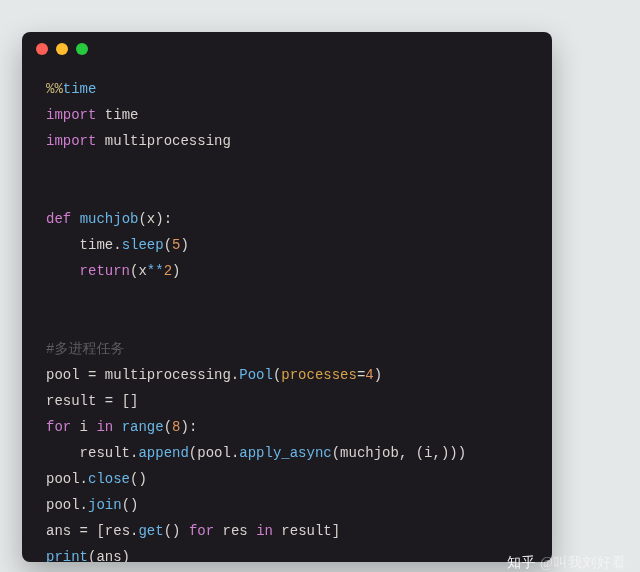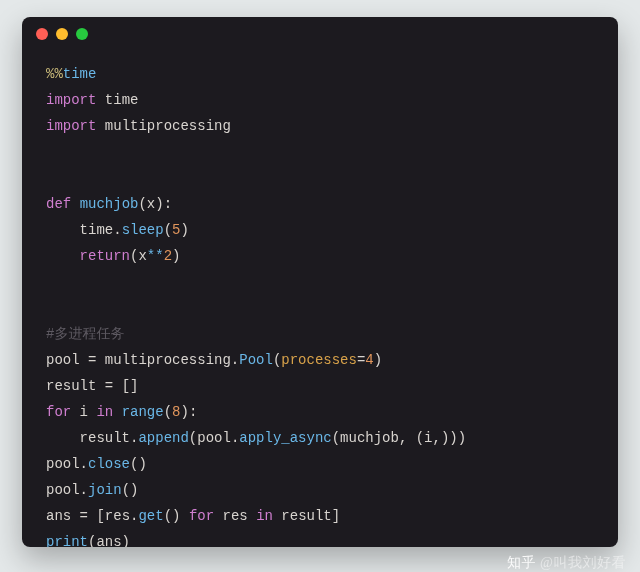--- a/index.html
+++ b/index.html
@@ -7,22 +7,22 @@
     padding: 0;
     width: 640px;
     height: 572px;
     background: #e4e8e9;
     font-family: "SF Mono", ui-monospace, Menlo, Consolas, "Liberation Mono", monospace;
     overflow: hidden;
   }
   .frame {
     position: absolute;
     left: 22px;
-    top: 17px;
-    width: 596px;
+    top: 32px;
+    width: 530px;
     height: 530px;
     background: #1c1a1f;
     border-radius: 8px;
     box-shadow: 0 12px 30px rgba(0,0,0,0.28);
     overflow: hidden;
   }
   .titlebar {
     position: absolute;
     left: 0; top: 0; right: 0;
     height: 34px;

